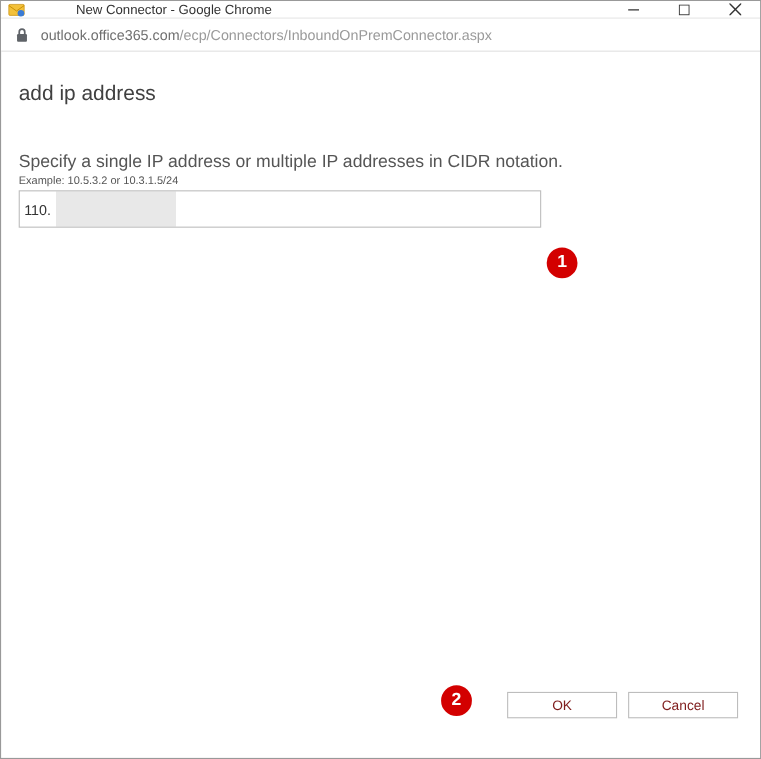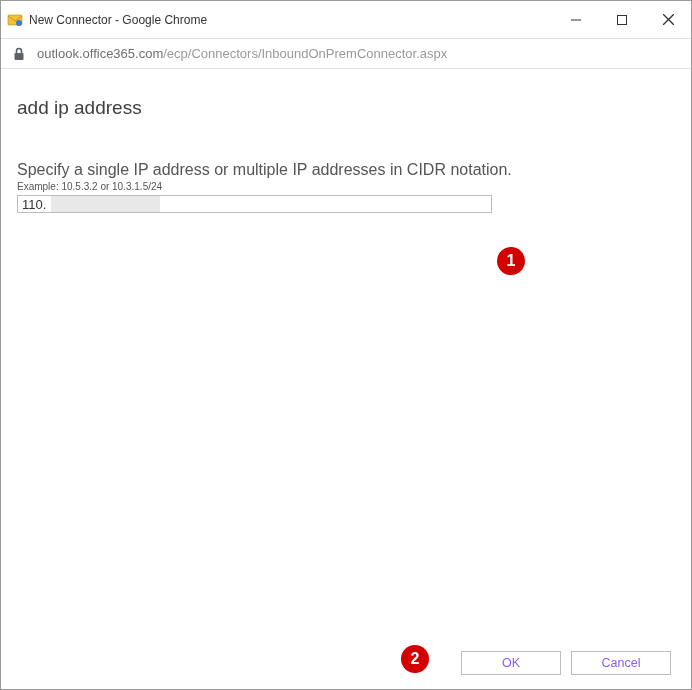--- a/index.html
+++ b/index.html
@@ -5,26 +5,27 @@
     * { box-sizing: border-box; margin: 0; padding: 0; }
     body {
       font-family: "Segoe UI", Arial, sans-serif;
       background: #fff;
       width: 692px;
       height: 690px;
       overflow: hidden;
       border: 1px solid #999;
     }
     .titlebar {
-      height: 38px;
+      height: 16px;
       background: #fff;
       display: flex;
       align-items: center;
       padding-left: 6px;
       border-bottom: 1px solid #e0e0e0;
+      gap: 40px;
     }
     .titlebar-icon {
       width: 16px;
       height: 16px;
       margin-right: 6px;
       display: inline-flex;
       align-items: center;
       justify-content: center;
     }
     .titlebar-title {
@@ -44,20 +45,21 @@
       font-size: 13px;
       color: #333;
     }
     .addressbar {
       height: 30px;
       display: flex;
       align-items: center;
       padding: 0 12px;
       border-bottom: 1px solid #e0e0e0;
       background: #fff;
+      text-align: center;
     }
     .lock-icon {
       width: 14px;
       height: 14px;
       margin-right: 10px;
       color: #555;
     }
     .url-text {
       font-size: 13px;
       color: #707070;
@@ -87,21 +89,21 @@
       color: #555;
       margin-bottom: 3px;
     }
     .input-row {
       display: flex;
       align-items: center;
       position: relative;
     }
     .ip-input {
       width: 475px;
-      height: 18px;
+      height: 34px;
       border: 1px solid #bdbdbd;
       font-size: 13px;
       padding: 1px 4px;
       color: #333;
       outline: none;
       background: linear-gradient(to right, #fff 0%, #fff 7%, #e8e8e8 7%, #e8e8e8 30%, #fff 30%);
     }
     .annotation {
       width: 28px;
       height: 28px;
@@ -123,21 +125,21 @@
       right: 20px;
       display: flex;
       gap: 10px;
     }
     .dlg-btn {
       width: 100px;
       height: 24px;
       border: 1px solid #bdbdbd;
       background: #fff;
       font-size: 12.5px;
-      color: #8b5cf6;
+      color: #7f1d1d;
       cursor: pointer;
       font-family: inherit;
     }
   </style>
 </head>
 <body>
 
 <div class="titlebar">
   <span class="titlebar-icon">
     <svg viewBox="0 0 16 16" width="16" height="16">

